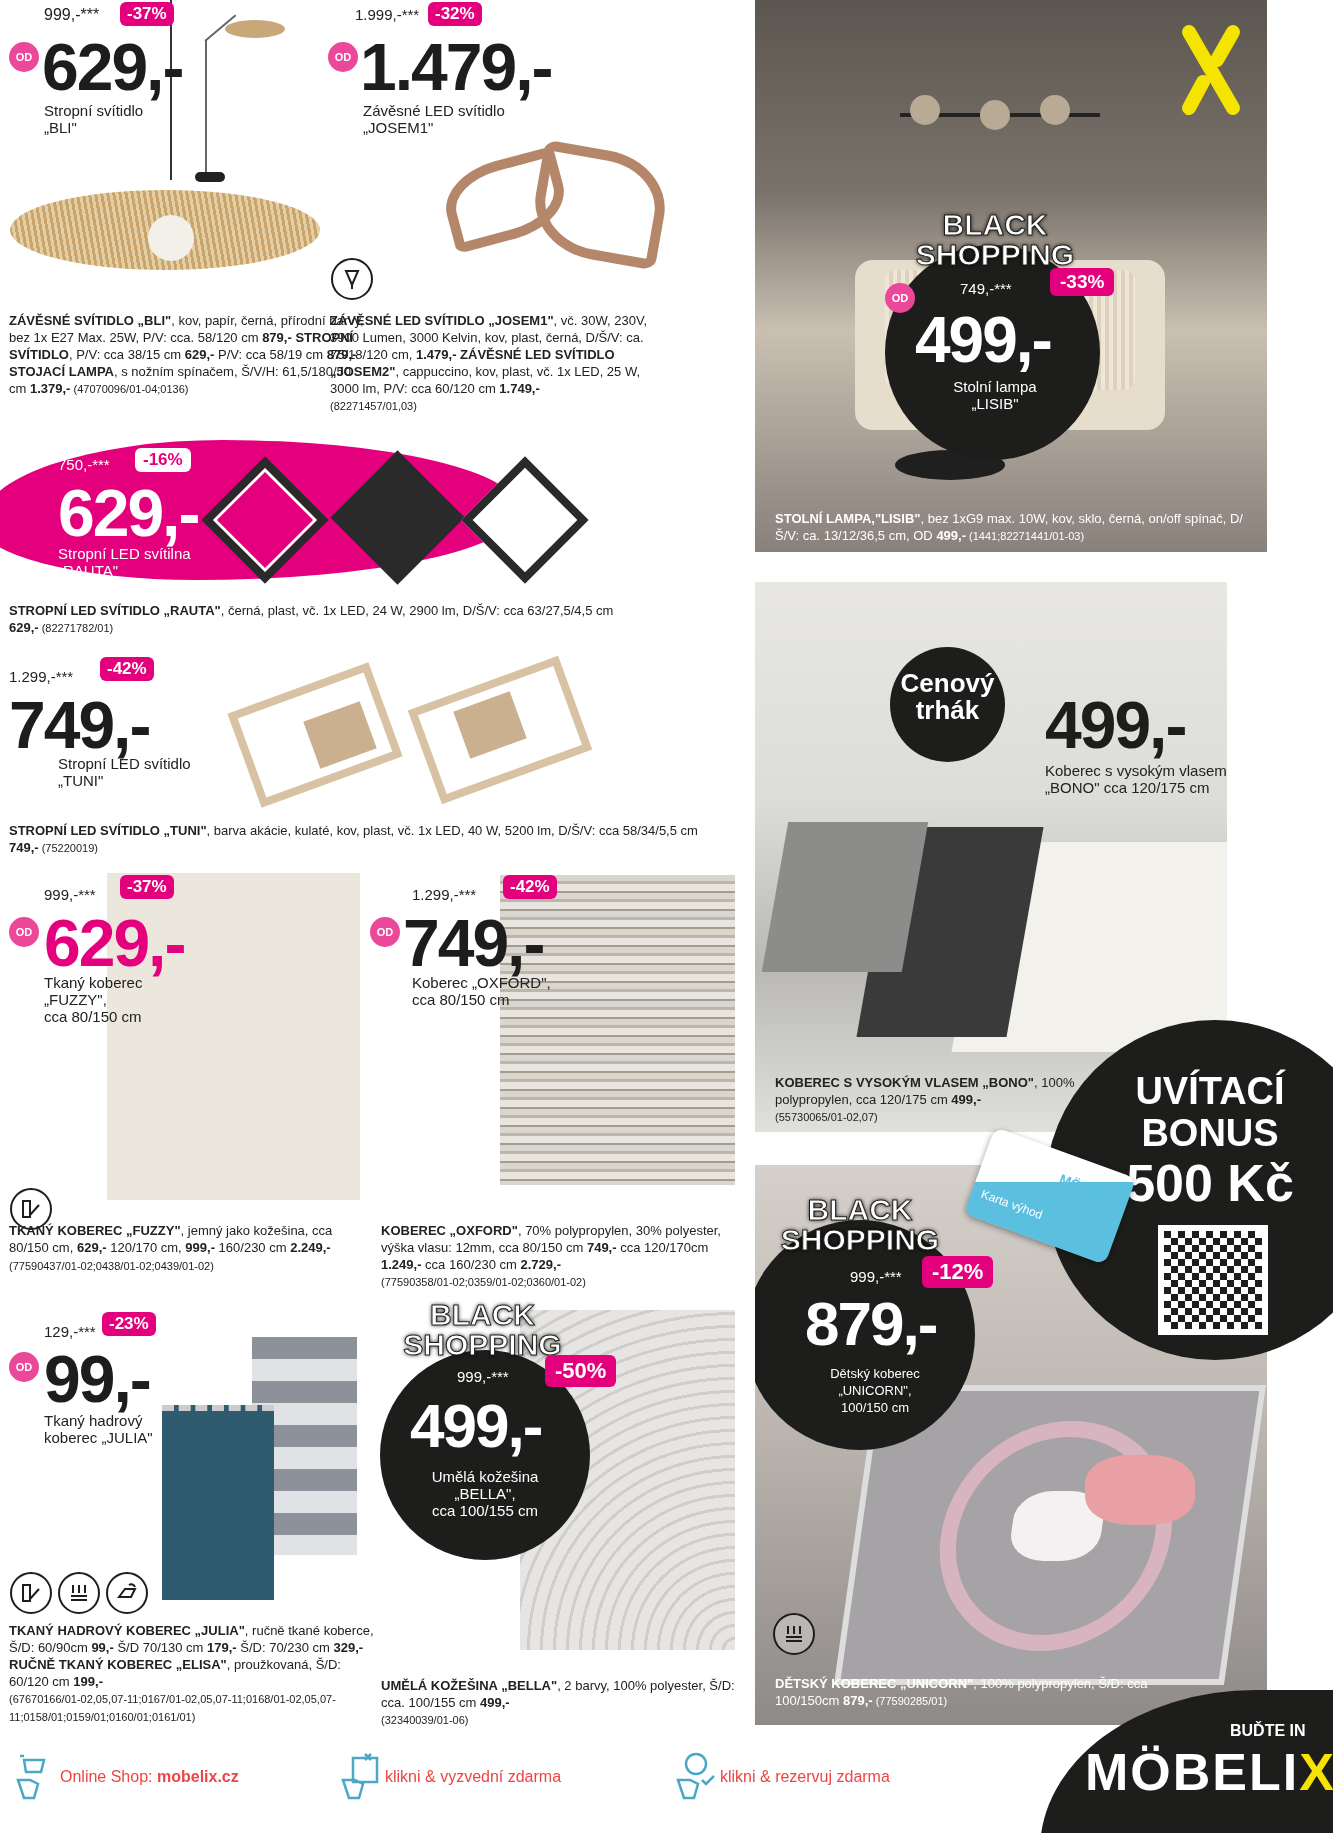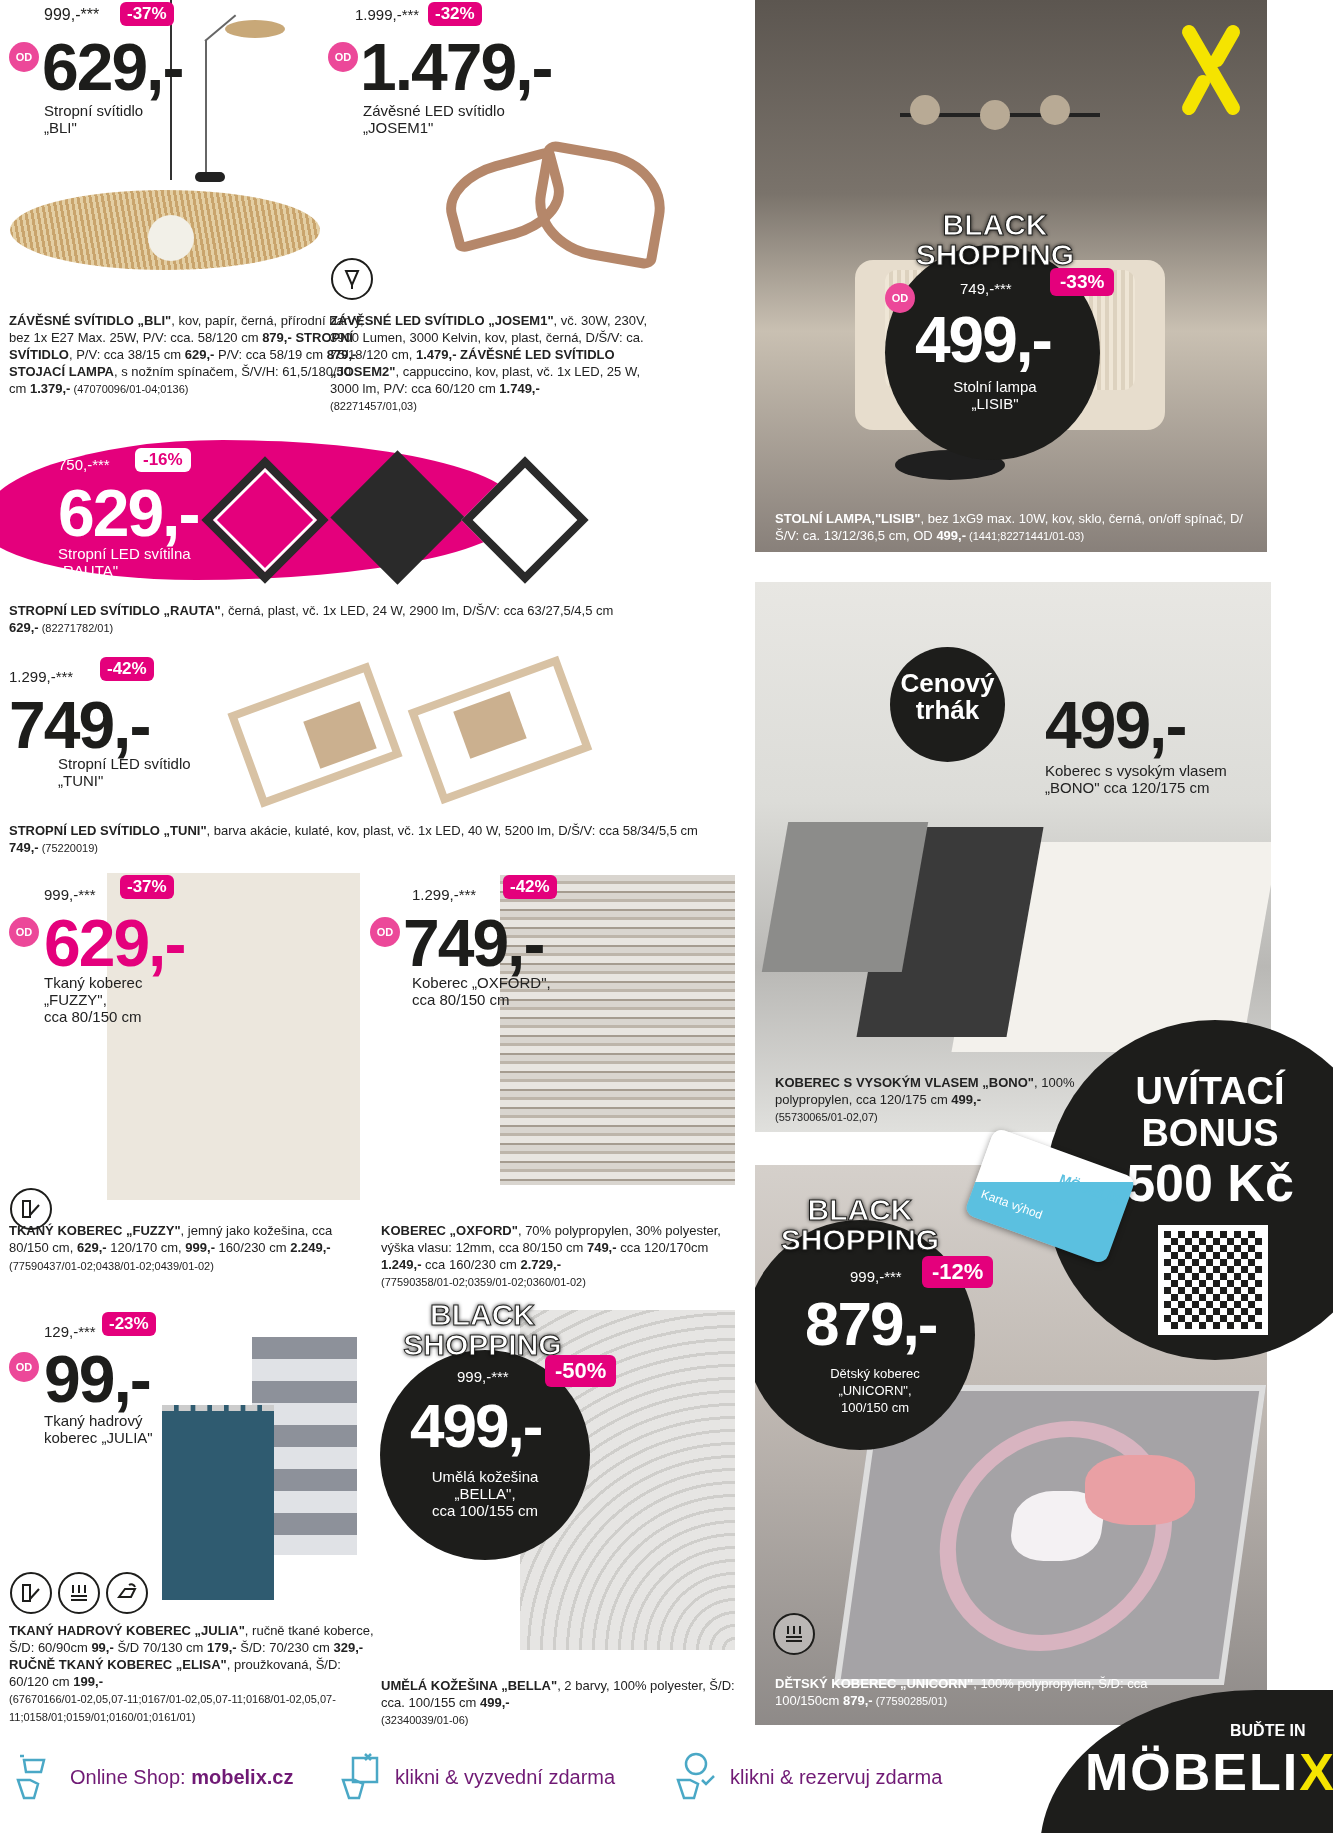--- a/index.html
+++ b/index.html
@@ -11,21 +11,21 @@
   .od { width: 30px; height: 30px; border-radius: 50%; background: #ec4899; color: #fff; font-size: 11px; font-weight: bold; display: flex; align-items: center; justify-content: center; }
   .price { font-weight: bold; font-size: 66px; letter-spacing: -2px; line-height: 1; }
   .label { font-size: 15px; line-height: 17px; color: #222; }
   .desc { font-size: 13px; line-height: 17px; color: #222; }
   .desc b { font-weight: bold; }
   .desc .code { font-size: 11px; }
   .photo { background: #bbb; overflow: hidden; }
   .bubble { background: #1d1d1b; border-radius: 50%; color: #fff; text-align: center; }
   .bs-title { font-weight: 900; color: #fff; text-align: center; line-height: 30px; font-size: 30px; -webkit-text-stroke: 1px #1d1d1b; text-shadow: 0 0 4px #000; }
   .round-icon { width: 42px; height: 42px; border: 2px solid #1d1d1b; border-radius: 50%; display: flex; align-items: center; justify-content: center; }
-  .footer-item { display: flex; align-items: center; gap: 10px; color: #701a75; font-size: 20px; }
+  .footer-item { display: flex; align-items: center; color: #ef4444; font-size: 16px; }
 </style>
 </head>
 <body>
 
 <div class="abs" style="left:0;top:0;width:375px;height:410px;">
   <div class="abs" style="left:10px;top:0;width:330px;height:260px;">
     <div class="abs" style="left:160px;top:0;width:2px;height:180px;background:#333;"></div>
     <div class="abs" style="left:195px;top:40px;width:2px;height:140px;background:#666;"></div>
     <div class="abs" style="left:195px;top:40px;width:40px;height:2px;background:#666;transform:rotate(-40deg);transform-origin:left;"></div>
     <div class="abs" style="left:215px;top:20px;width:60px;height:18px;border-radius:50%;background:#c8a878;"></div>
@@ -137,21 +137,21 @@
   <div class="abs price" style="left:9px;top:42px;">749,-</div>
   <div class="abs label" style="left:22px;top:105px;margin-left:36px;">
     <div>Stropní LED svítidlo</div>
       <div>„TUNI"</div>
   </div>
   <div class="abs desc" style="left:9px;top:172px;width:720px;">
     <b>STROPNÍ LED SVÍTIDLO „TUNI"</b><span>, barva akácie, kulaté, kov, plast, vč. 1x LED, 40 W, 5200 lm, D/Š/V: cca 58/34/5,5 cm </span><b>749,-</b><span class="code"> (75220019)</span>
   </div>
 </div>
 
-<div class="abs photo" style="left:755px;top:582px;width:516px;height:550px;background:linear-gradient(180deg,#e8e7e3 0%,#dcdcd8 40%,#b9b8b5 70%,#e0e0dd 100%);">
+<div class="abs photo" style="left:755px;top:582px;width:472px;height:550px;background:linear-gradient(180deg,#e8e7e3 0%,#dcdcd8 40%,#b9b8b5 70%,#e0e0dd 100%);">
   <div class="abs" style="left:215px;top:260px;width:290px;height:210px;background:#f3f1ec;transform:skewX(-10deg);"></div>
   <div class="abs" style="left:120px;top:245px;width:150px;height:210px;background:#3a3a3a;transform:skewX(-10deg);"></div>
   <div class="abs" style="left:20px;top:240px;width:140px;height:150px;background:#8c8c8a;transform:skewX(-10deg);"></div>
   <div class="abs bubble" style="left:135px;top:65px;width:115px;height:115px;"></div>
   <div class="abs" style="left:135px;top:88px;width:115px;text-align:center;color:#fff;font-weight:bold;font-size:26px;line-height:27px;">
     <div>Cenový</div>
       <div>trhák</div>
   </div>
   <div class="abs price" style="left:290px;top:110px;">499,-</div>
   <div class="abs label" style="left:290px;top:180px;">

